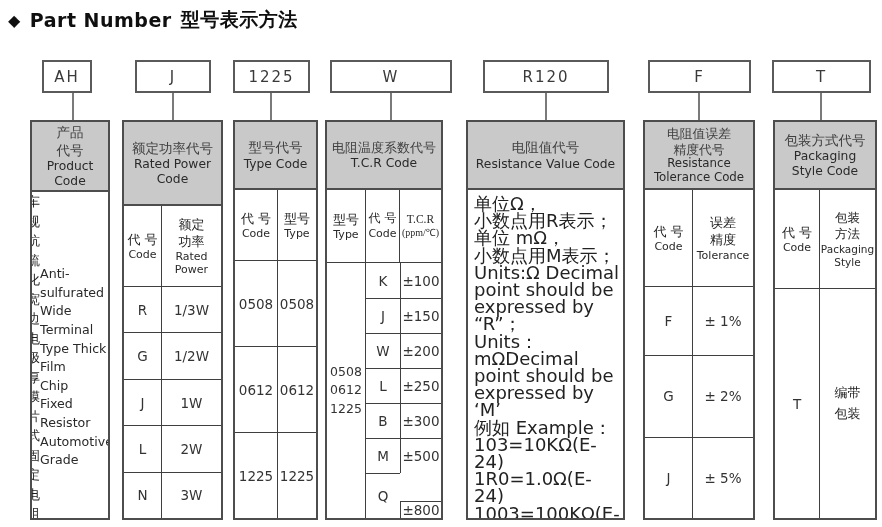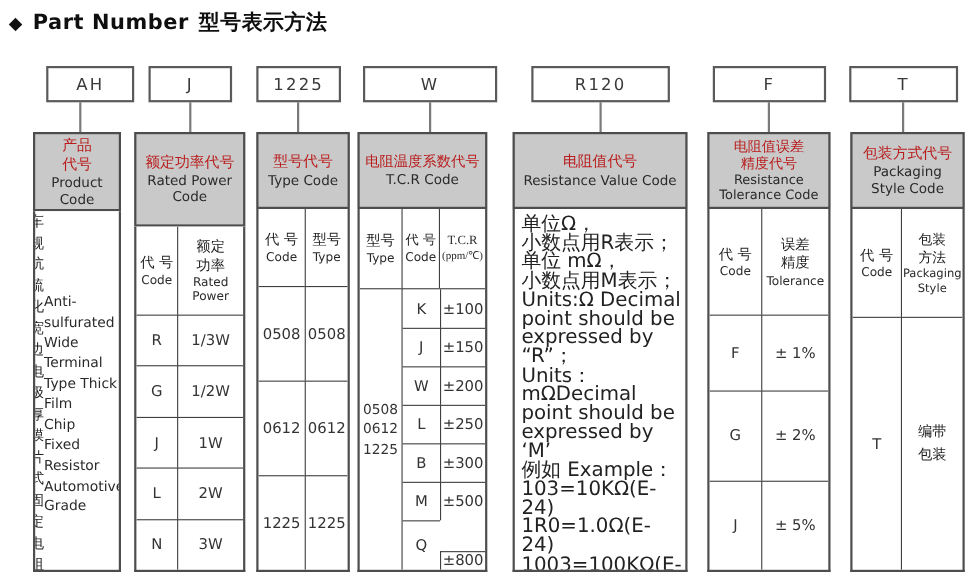--- a/index.html
+++ b/index.html
@@ -26,21 +26,21 @@
     font-size: 15px; letter-spacing: 2px; color: #3a3a3a;
   }
   .conn { position: absolute; top: 93px; height: 27px; width: 2px; background: #7a7a7a; }
 
   .col { position: absolute; top: 120px; height: 400px; display: flex; flex-direction: column; }
   .hdr {
     background: #c9c9c9; border: 2px solid #4d4d4d;
     display: flex; flex-direction: column; align-items: center; justify-content: center;
     text-align: center; flex: 0 0 auto;
   }
-  .hdr .zh { font-size: 13.5px; line-height: 1.32; white-space: pre-line; color: #b91c1c; }
+  .hdr .zh { font-size: 13.5px; line-height: 1.32; white-space: pre-line; color: #404040; }
   .hdr .en { font-size: 12.3px; line-height: 1.18; white-space: pre-line; color: #2a2a2a; }
   .hdr.tall .zh { font-size: 12.8px; line-height: 1.22; }
   .hdr.tall .en { font-size: 11.8px; line-height: 1.12; }
 
   .tbody {
     border: 2px solid #4d4d4d; border-top: none; background: #fff;
     flex: 1; display: flex; flex-direction: column; overflow: hidden;
   }
   .row { display: flex; flex: 0 0 auto; }
   .cell {
@@ -65,21 +65,21 @@
 <body>
 
 <div class="stage">
 
   <div class="title">
     <span class="marker">◆</span>
     <span>Part Number</span>
     <span>型号表示方法</span>
   </div>
 
-  <div class="pbox" style="left:42px;width:80px;">AH</div>
+  <div class="pbox" style="left:42px;width:50px;">AH</div>
   <div class="pbox" style="left:135px;width:76px;">J</div>
   <div class="pbox" style="left:233px;width:77px;">1225</div>
   <div class="pbox" style="left:330px;width:122px;">W</div>
   <div class="pbox" style="left:483px;width:126px;">R120</div>
   <div class="pbox" style="left:648px;width:103px;">F</div>
   <div class="pbox" style="left:772px;width:99px;">T</div>
 
   <div class="conn" style="left:72px;"></div>
   <div class="conn" style="left:172px;"></div>
   <div class="conn" style="left:270px;"></div>

